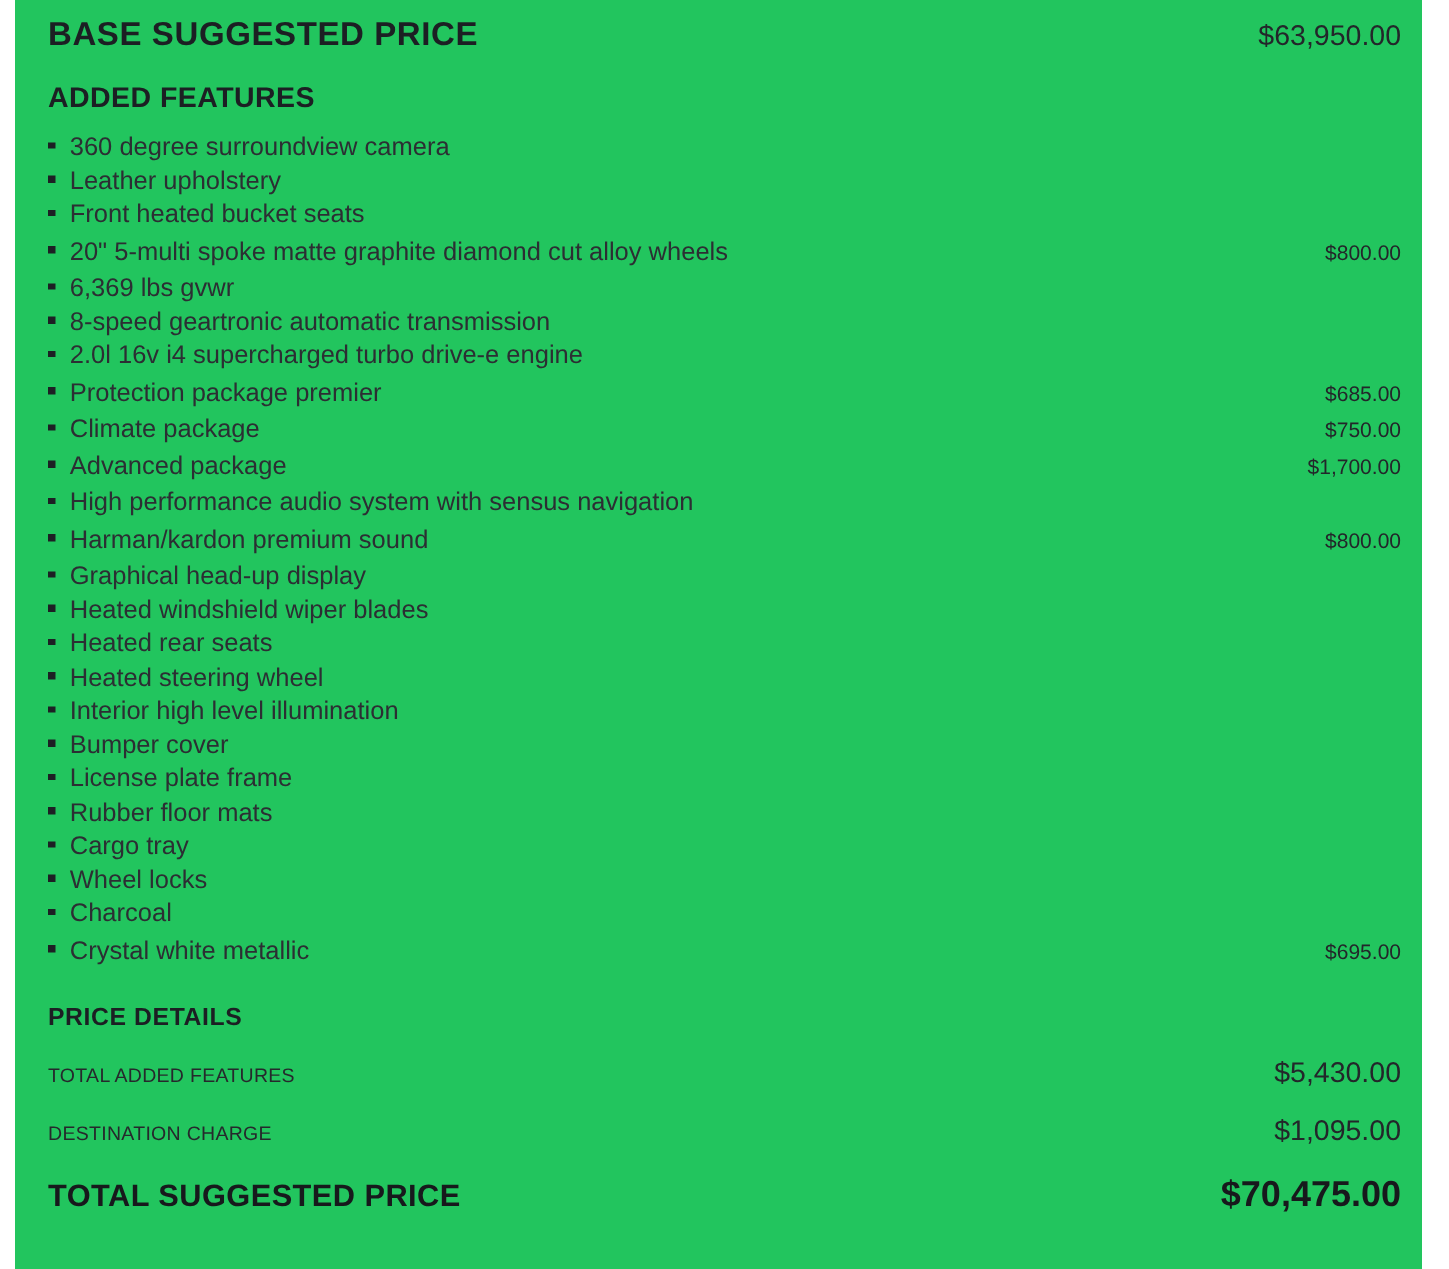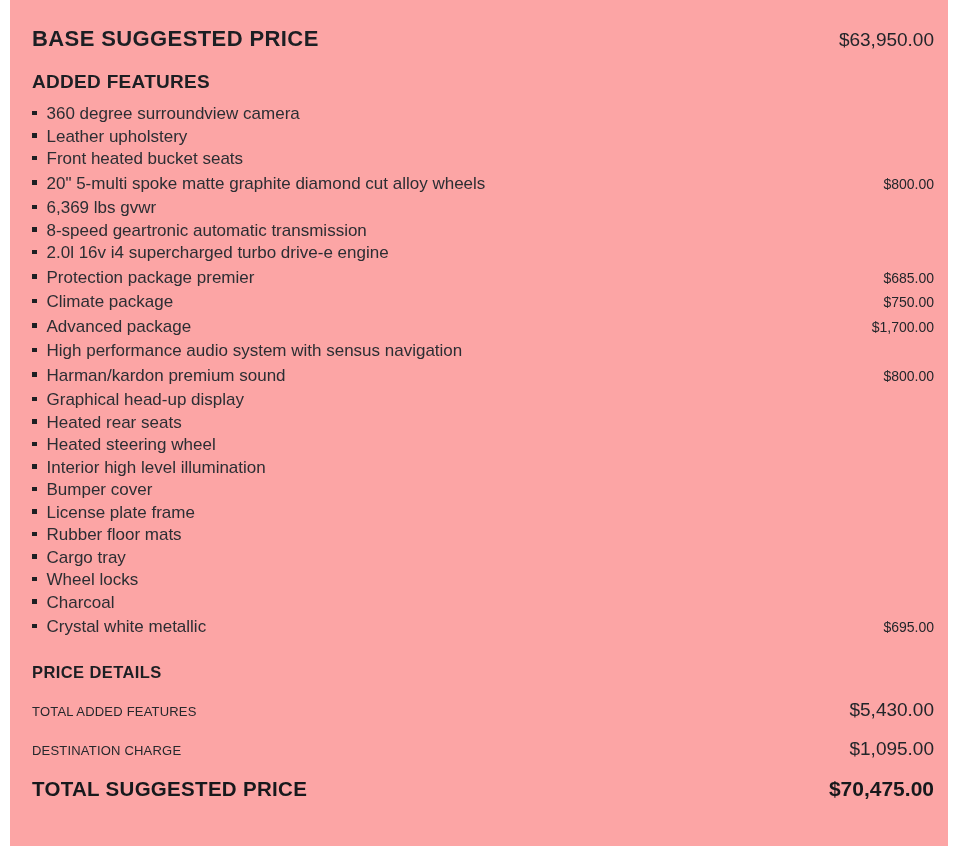--- a/index.html
+++ b/index.html
@@ -15,22 +15,22 @@
     height: 846px;
     background: #ffffff;
     overflow: hidden;
   }
   .sheet {
     position: absolute;
     top: 0;
     left: 10px;
     right: 18px;
     bottom: 0;
-    background: #fca5a5;
-    padding: 24px 14px 0 22px;
+    background: #22c55e;
+    padding: 8px 14px 0 22px;
     box-sizing: border-box;
     color: #2c2e33;
   }
   
   .base-row {
     display: flex;
     justify-content: space-between;
     align-items: baseline;
     margin-top: 2px;
   }
@@ -118,21 +118,21 @@
     align-items: baseline;
     margin-top: 17px;
   }
   .total-label {
     font-size: 20.5px;
     font-weight: 700;
     letter-spacing: 0.3px;
     color: #17191c;
   }
   .total-value {
-    font-size: 21px;
+    font-size: 24px;
     font-weight: 700;
     color: #17191c;
   }
 </style>
 </head>
 <body>
 
 <div class="viewport">
   <div class="sheet">
 
@@ -243,20 +243,27 @@
         </div>
 
         <div class="feature-row">
           <span class="feature-left">
             <span class="bullet"></span>
             <span class="feature-name">Graphical head-up display</span>
           </span>
           <span class="feature-price"></span>
         </div>
 
+        <div class="feature-row">
+          <span class="feature-left">
+            <span class="bullet"></span>
+            <span class="feature-name">Heated windshield wiper blades</span>
+          </span>
+          <span class="feature-price"></span>
+        </div>
 
         <div class="feature-row">
           <span class="feature-left">
             <span class="bullet"></span>
             <span class="feature-name">Heated rear seats</span>
           </span>
           <span class="feature-price"></span>
         </div>
 
         <div class="feature-row">

